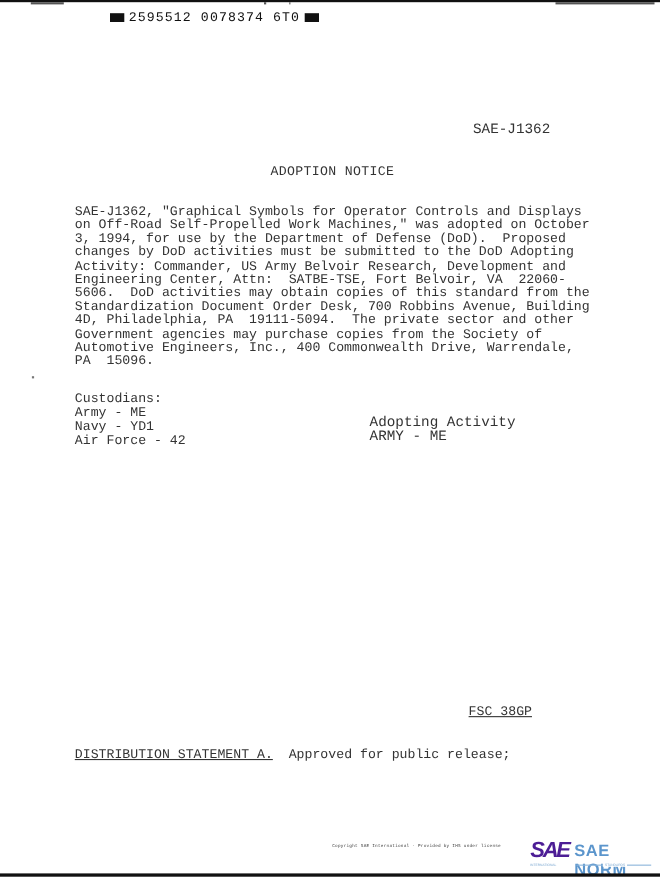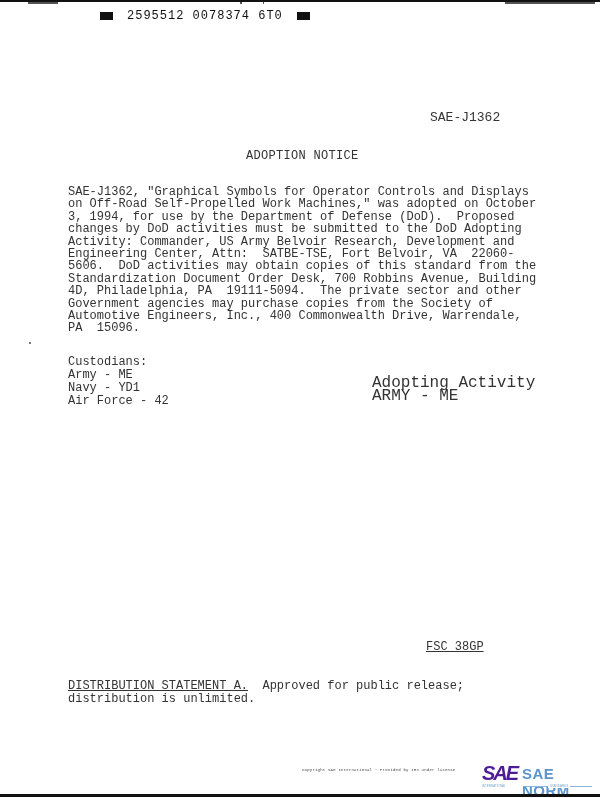--- a/index.html
+++ b/index.html
@@ -13,39 +13,39 @@
     }
     .top-rule {
       position: absolute; left: 0; top: 0; width: 600px; height: 2px; background: #111;
     }
     .top-marks {
       position: absolute; left: 0; top: 2px; width: 600px; height: 2px;
     }
     .top-marks .m { position: absolute; top: 0; height: 2px; background: #555; }
     .barcode-line {
       position: absolute; left: 100px; top: 9px; height: 14px;
-      display: flex; align-items: center; gap: 14px;
+      display: flex; align-items: center; gap: 4px;
       font-size: 12px; letter-spacing: 1px; color: #111;
     }
     .barcode-line .blk { width: 13px; height: 8px; background: #111; display: inline-block; }
     .doc-id {
       position: absolute; left: 430px; top: 110px; font-size: 13px; color: #333;
     }
     .title {
       position: absolute; left: 246px; top: 149px; font-size: 12px; color: #333; letter-spacing: 0.3px; font-family: Liberation Mono, monospace;
     }
     .para {
       position: absolute; left: 68px; top: 186px; width: 500px;
       font-size: 12px; line-height: 12.4px; color: #333; white-space: pre;
     }
     .custodians {
       position: absolute; left: 68px; top: 356px; font-size: 12px; line-height: 13px; color: #333; white-space: pre;
     }
     .adopting {
-      position: absolute; left: 372px; top: 377px; font-size: 16px; line-height: 13px; color: #333; white-space: pre;
+      position: absolute; left: 336px; top: 377px; font-size: 13px; line-height: 13px; color: #333; white-space: pre;
     }
     .fsc {
       position: absolute; left: 426px; top: 640px; font-size: 12px; color: #333; text-decoration: underline;
     }
     .distribution {
       position: absolute; left: 68px; top: 680px; font-size: 12px; line-height: 13px; color: #333; white-space: pre;
     }
     .distribution .u { text-decoration: underline; font-family: Liberation Mono, monospace; }
     .footer-note {
       position: absolute; left: 302px; top: 768px; font-size: 4px; color: #444; letter-spacing: 0.2px;
@@ -103,21 +103,21 @@
 <div class="para"><div>SAE-J1362, "Graphical Symbols for Operator Controls and Displays</div><div>on Off-Road Self-Propelled Work Machines," was adopted on October</div><div>3, 1994, for use by the Department of Defense (DoD).  Proposed</div><div>changes by DoD activities must be submitted to the DoD Adopting</div><div>Activity: Commander, US Army Belvoir Research, Development and</div><div>Engineering Center, Attn:  SATBE-TSE, Fort Belvoir, VA  22060-</div><div>5606.  DoD activities may obtain copies of this standard from the</div><div>Standardization Document Order Desk, 700 Robbins Avenue, Building</div><div>4D, Philadelphia, PA  19111-5094.  The private sector and other</div><div>Government agencies may purchase copies from the Society of</div><div>Automotive Engineers, Inc., 400 Commonwealth Drive, Warrendale,</div><div>PA  15096.</div></div>
 
 <div class="stray-dot"></div>
 
 <div class="custodians"><div>Custodians:</div><div>Army - ME</div><div>Navy - YD1</div><div>Air Force - 42</div></div>
 
 <div class="adopting"><div>Adopting Activity</div><div>ARMY - ME</div></div>
 
 <div class="fsc">FSC 38GP</div>
 
-<div class="distribution"><div><span class="u">DISTRIBUTION STATEMENT A.</span><span>  Approved for public release;</span></div><div>distribution is unlimited.</div></div>
+<div class="distribution"><div><span class="u">DISTRIBUTION STATEMENT A.</span><span>  Approved for public release;</span></div></div>
 
 <div class="footer-note">Copyright SAE International · Provided by IHS under license</div>
 
 <div class="logo">
   <span class="sae-mark">SAE</span>
   <span class="sae-norm">SAE NORM</span>
   <span class="intl">INTERNATIONAL</span>
   <span class="std-line"></span>
   <span class="std">STANDARDS</span>
 </div>

